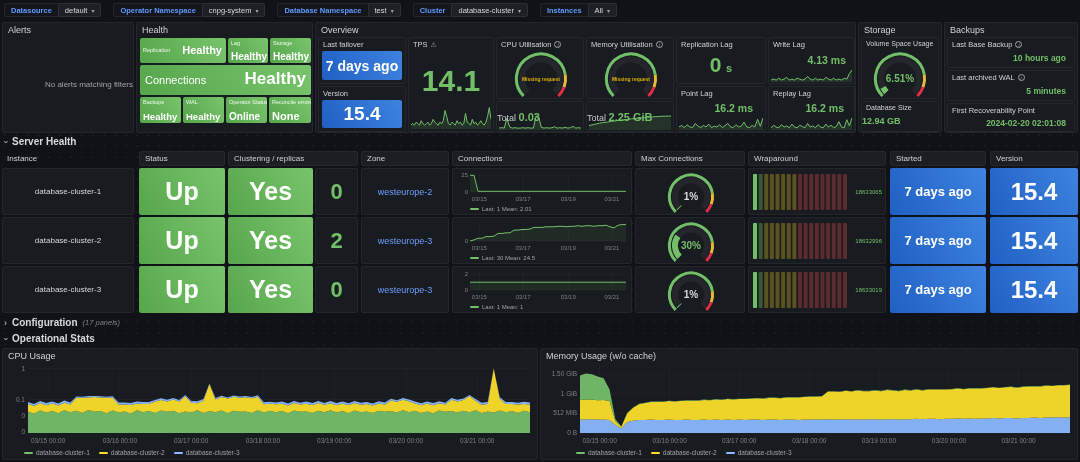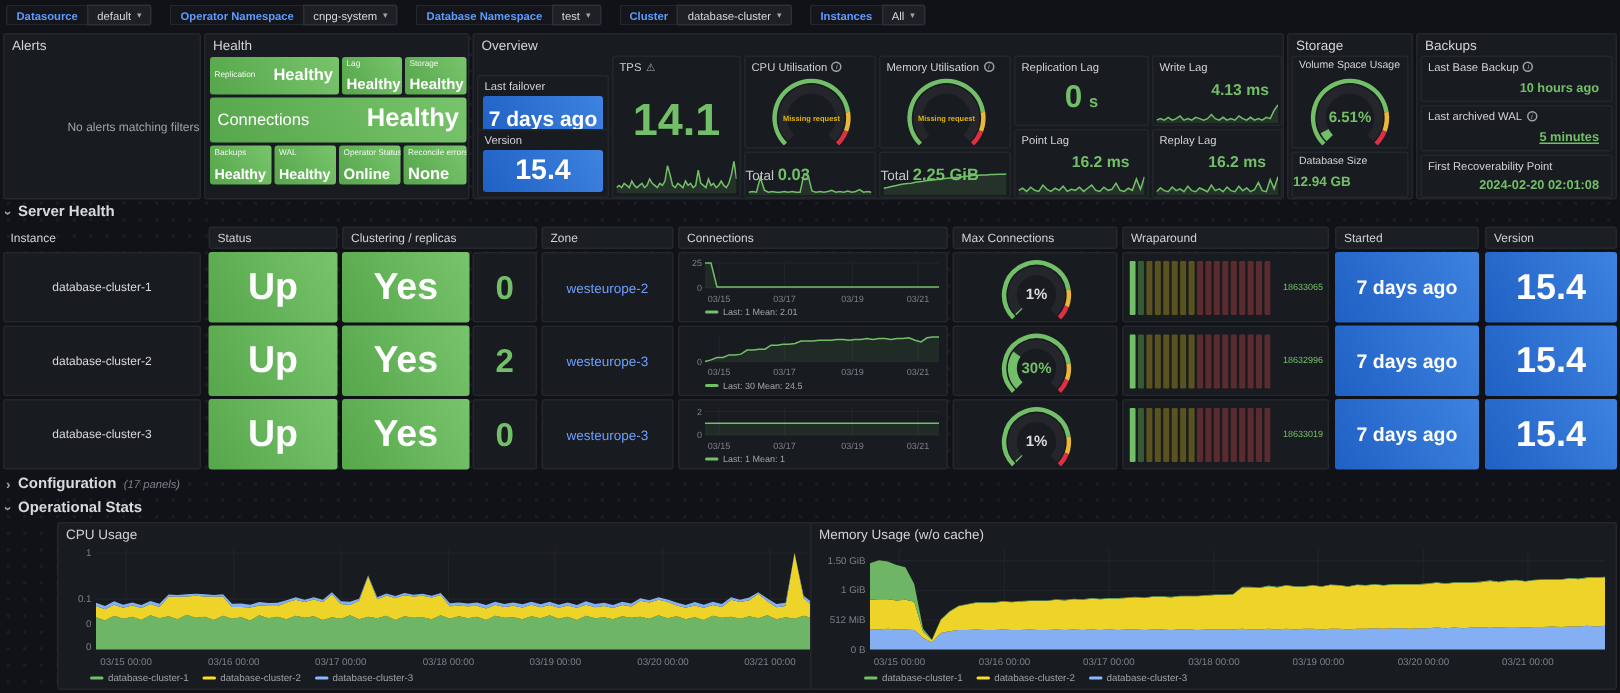--- a/index.html
+++ b/index.html
@@ -128,21 +128,21 @@
         <span class="htv" style="font-size:10px;">Online</span>
       </div>
       <div class="ht" style="left:132px;top:74px;width:42px;height:26px;">
         <span class="htl">Reconcile errors</span>
         <span class="htv" style="font-size:11px;">None</span>
       </div>
     </div>
 
     <div class="p" style="left:315px;top:2px;width:541px;height:111px;">
       <div class="pt">Overview</div>
-      <div class="sub" style="left:2px;top:27px;width:88px;height:47px;">
+      <div class="sub" style="left:2px;top:14px;width:88px;height:47px;">
         <div class="st">Last failover</div>
         <div class="statfill bluegrad" style="top:13px;font-size:14px;">7 days ago</div>
       </div>
       <div class="sub" style="left:2px;top:63px;width:88px;height:46px;">
         <div class="st">Version</div>
         <div class="statfill bluegrad" style="top:13px;font-size:19px;">15.4</div>
       </div>
       <div class="sub" style="left:92px;top:14px;width:86px;height:95px;">
         <div class="st">
             <span>TPS</span>
@@ -271,21 +271,21 @@
             <span>Last Base Backup</span>
             <span class="ic">i</span>
           </div>
         <div class="grn" style="position:absolute;right:8px;bottom:4px;font-size:8.5px;font-weight:700;">10 hours ago</div>
       </div>
       <div class="sub" style="left:2px;top:47px;width:128px;height:31px;">
         <div class="st">
             <span>Last archived WAL</span>
             <span class="ic">i</span>
           </div>
-        <div class="grn" style="position:absolute;right:8px;bottom:4px;font-size:8.5px;font-weight:700;text-decoration:underline;">5 minutes</div>
+        <div class="grn" style="position:absolute;right:8px;bottom:4px;font-size:8.5px;font-weight:700;">5 minutes</div>
       </div>
       <div class="sub" style="left:2px;top:80px;width:128px;height:29px;">
         <div class="st">First Recoverability Point</div>
         <div class="grn" style="position:absolute;right:8px;bottom:3px;font-size:8.5px;font-weight:700;">2024-02-20 02:01:08</div>
       </div>
     </div>
 
     <div class="sec" style="left:4px;top:116px;">
       <span class="chev open">›</span>
       <span>Server Health</span>
@@ -552,21 +552,21 @@
       <span class="chev">›</span>
       <span>Configuration</span>
       <span class="paneln">(17 panels)</span>
     </div>
 
     <div class="sec" style="left:4px;top:313px;">
       <span class="chev open">›</span>
       <span>Operational Stats</span>
     </div>
 
-    <div class="p" style="left:2px;top:328px;width:536px;height:112px;margin-left:36px;">
+    <div class="p" style="left:2px;top:328px;width:536px;height:112px;">
       <div class="pt">CPU Usage</div>
       <div class="chart" style="left:3px;top:13px;right:3px;bottom:2px;position:absolute;">
           <svg width="528" height="95" viewBox="0 0 528 95">
             <line x1="22" y1="6.680000000000007" x2="524" y2="6.680000000000007" stroke="#1f2227" stroke-width="1"></line>
             <text x="19" y="8.680000000000007" fill="#7b8087" font-size="6.5" font-family="Liberation Sans, sans-serif" text-anchor="end">1</text>
             <line x1="22" y1="37.5" x2="524" y2="37.5" stroke="#1f2227" stroke-width="1"></line>
             <text x="19" y="39.5" fill="#7b8087" font-size="6.5" font-family="Liberation Sans, sans-serif" text-anchor="end">0.1</text>
             <line x1="22" y1="54.25" x2="524" y2="54.25" stroke="#1f2227" stroke-width="1"></line>
             <text x="19" y="56.25" fill="#7b8087" font-size="6.5" font-family="Liberation Sans, sans-serif" text-anchor="end">0</text>
             <line x1="22" y1="69.66" x2="524" y2="69.66" stroke="#1f2227" stroke-width="1"></line>

